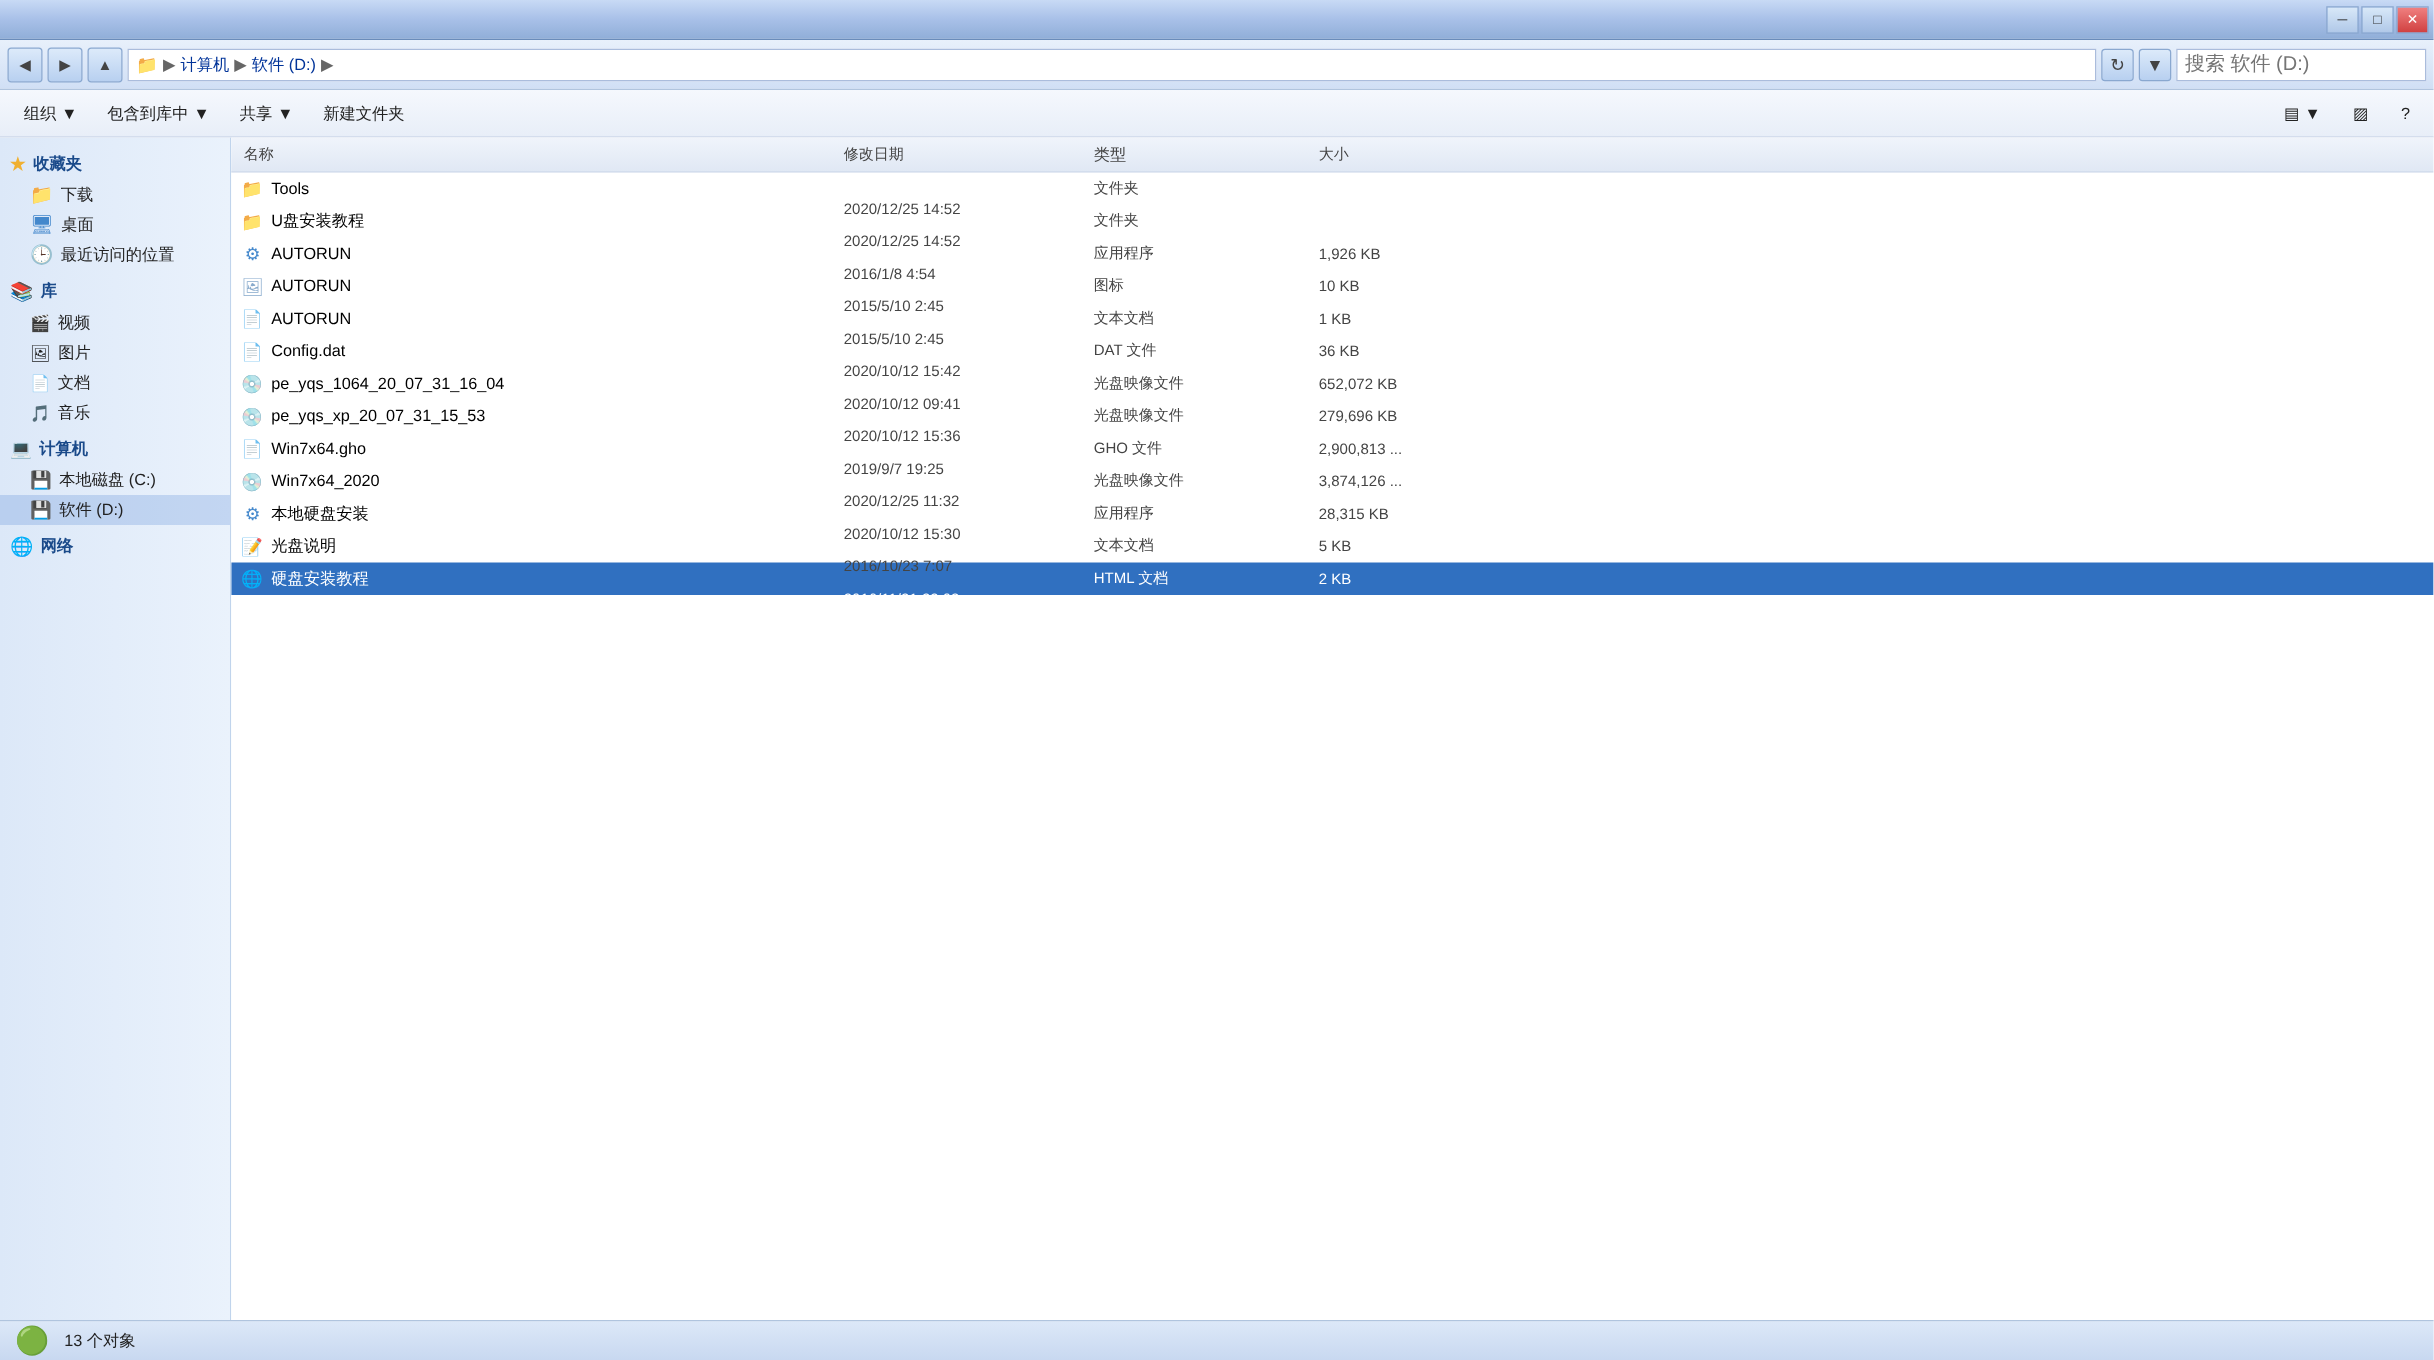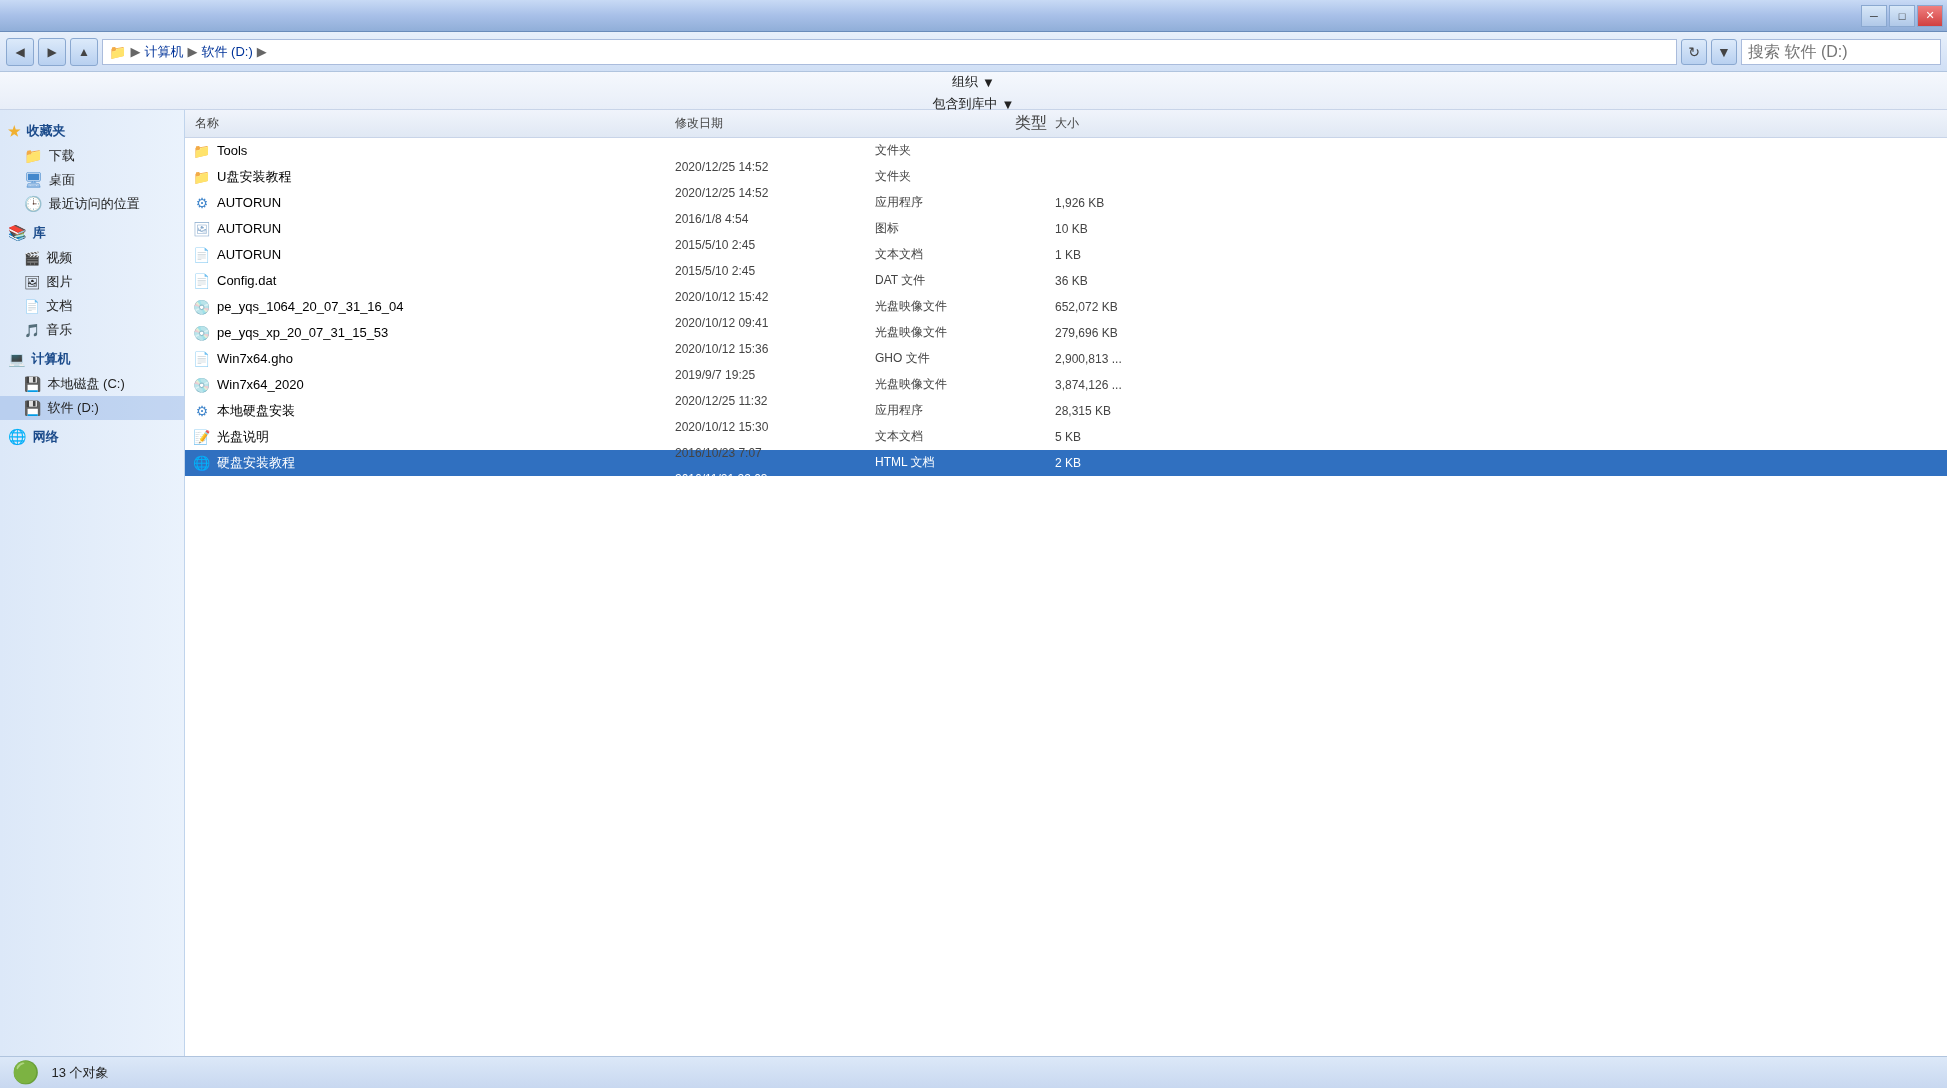--- a/index.html
+++ b/index.html
@@ -125,21 +125,20 @@
 
     
     .toolbar {
       background: linear-gradient(to bottom, #f5f8fd, #e8eef8);
       height: 38px;
       display: flex;
       align-items: center;
       padding: 0 8px;
       gap: 2px;
       border-bottom: 1px solid #c8d4e8;
-      flex-direction: column;
     }
     .toolbar-btn {
       height: 28px;
       padding: 0 10px;
       border: 1px solid transparent;
       background: transparent;
       cursor: pointer;
       display: flex;
       align-items: center;
       gap: 4px;
@@ -227,25 +226,24 @@
     }
     .col-date {
       width: 200px;
       font-size: 12px;
       color: #444;
       padding: 0 4px;
       cursor: pointer;
     }
     .col-type {
       width: 180px;
-      font-size: 16px;
-      color: #444;
-      padding: 0 4px;
-      cursor: pointer;
-      text-align: right;
+      font-size: 13px;
+      color: #444;
+      padding: 0 4px;
+      cursor: pointer;
     }
     .col-size {
       width: 120px;
       font-size: 12px;
       color: #444;
       padding: 0 4px;
       cursor: pointer;
       text-align: left;
     }
 

